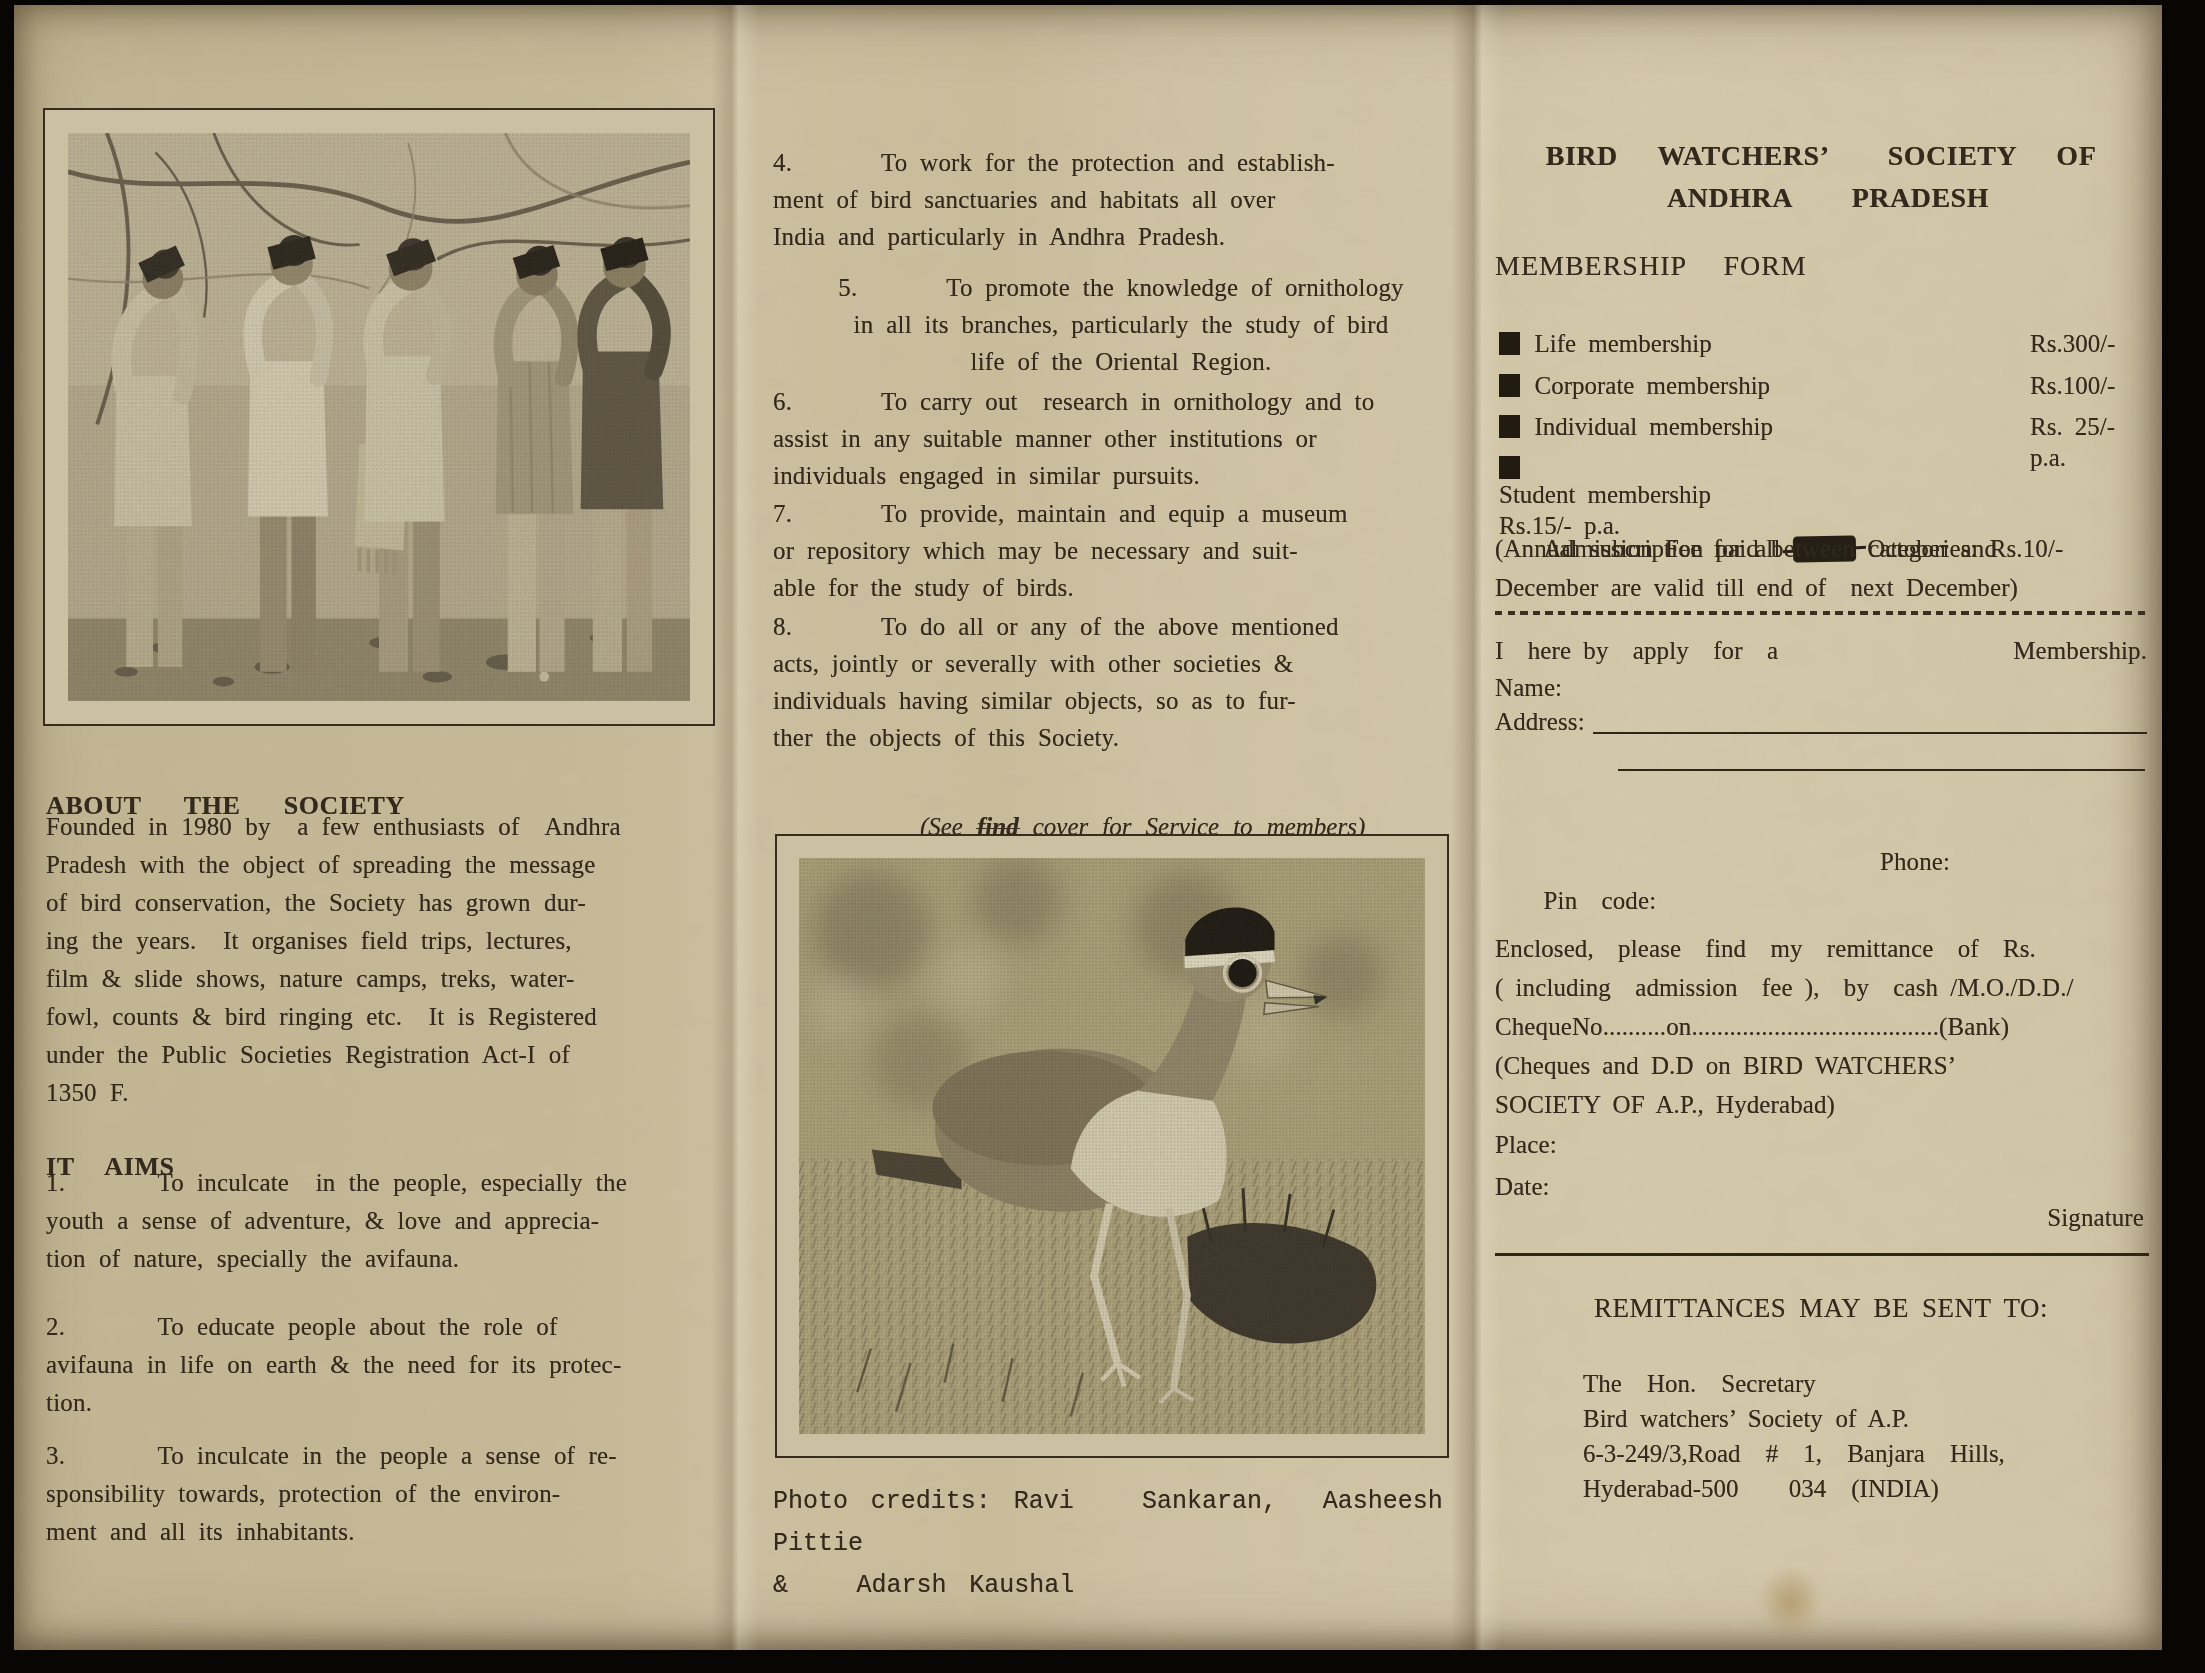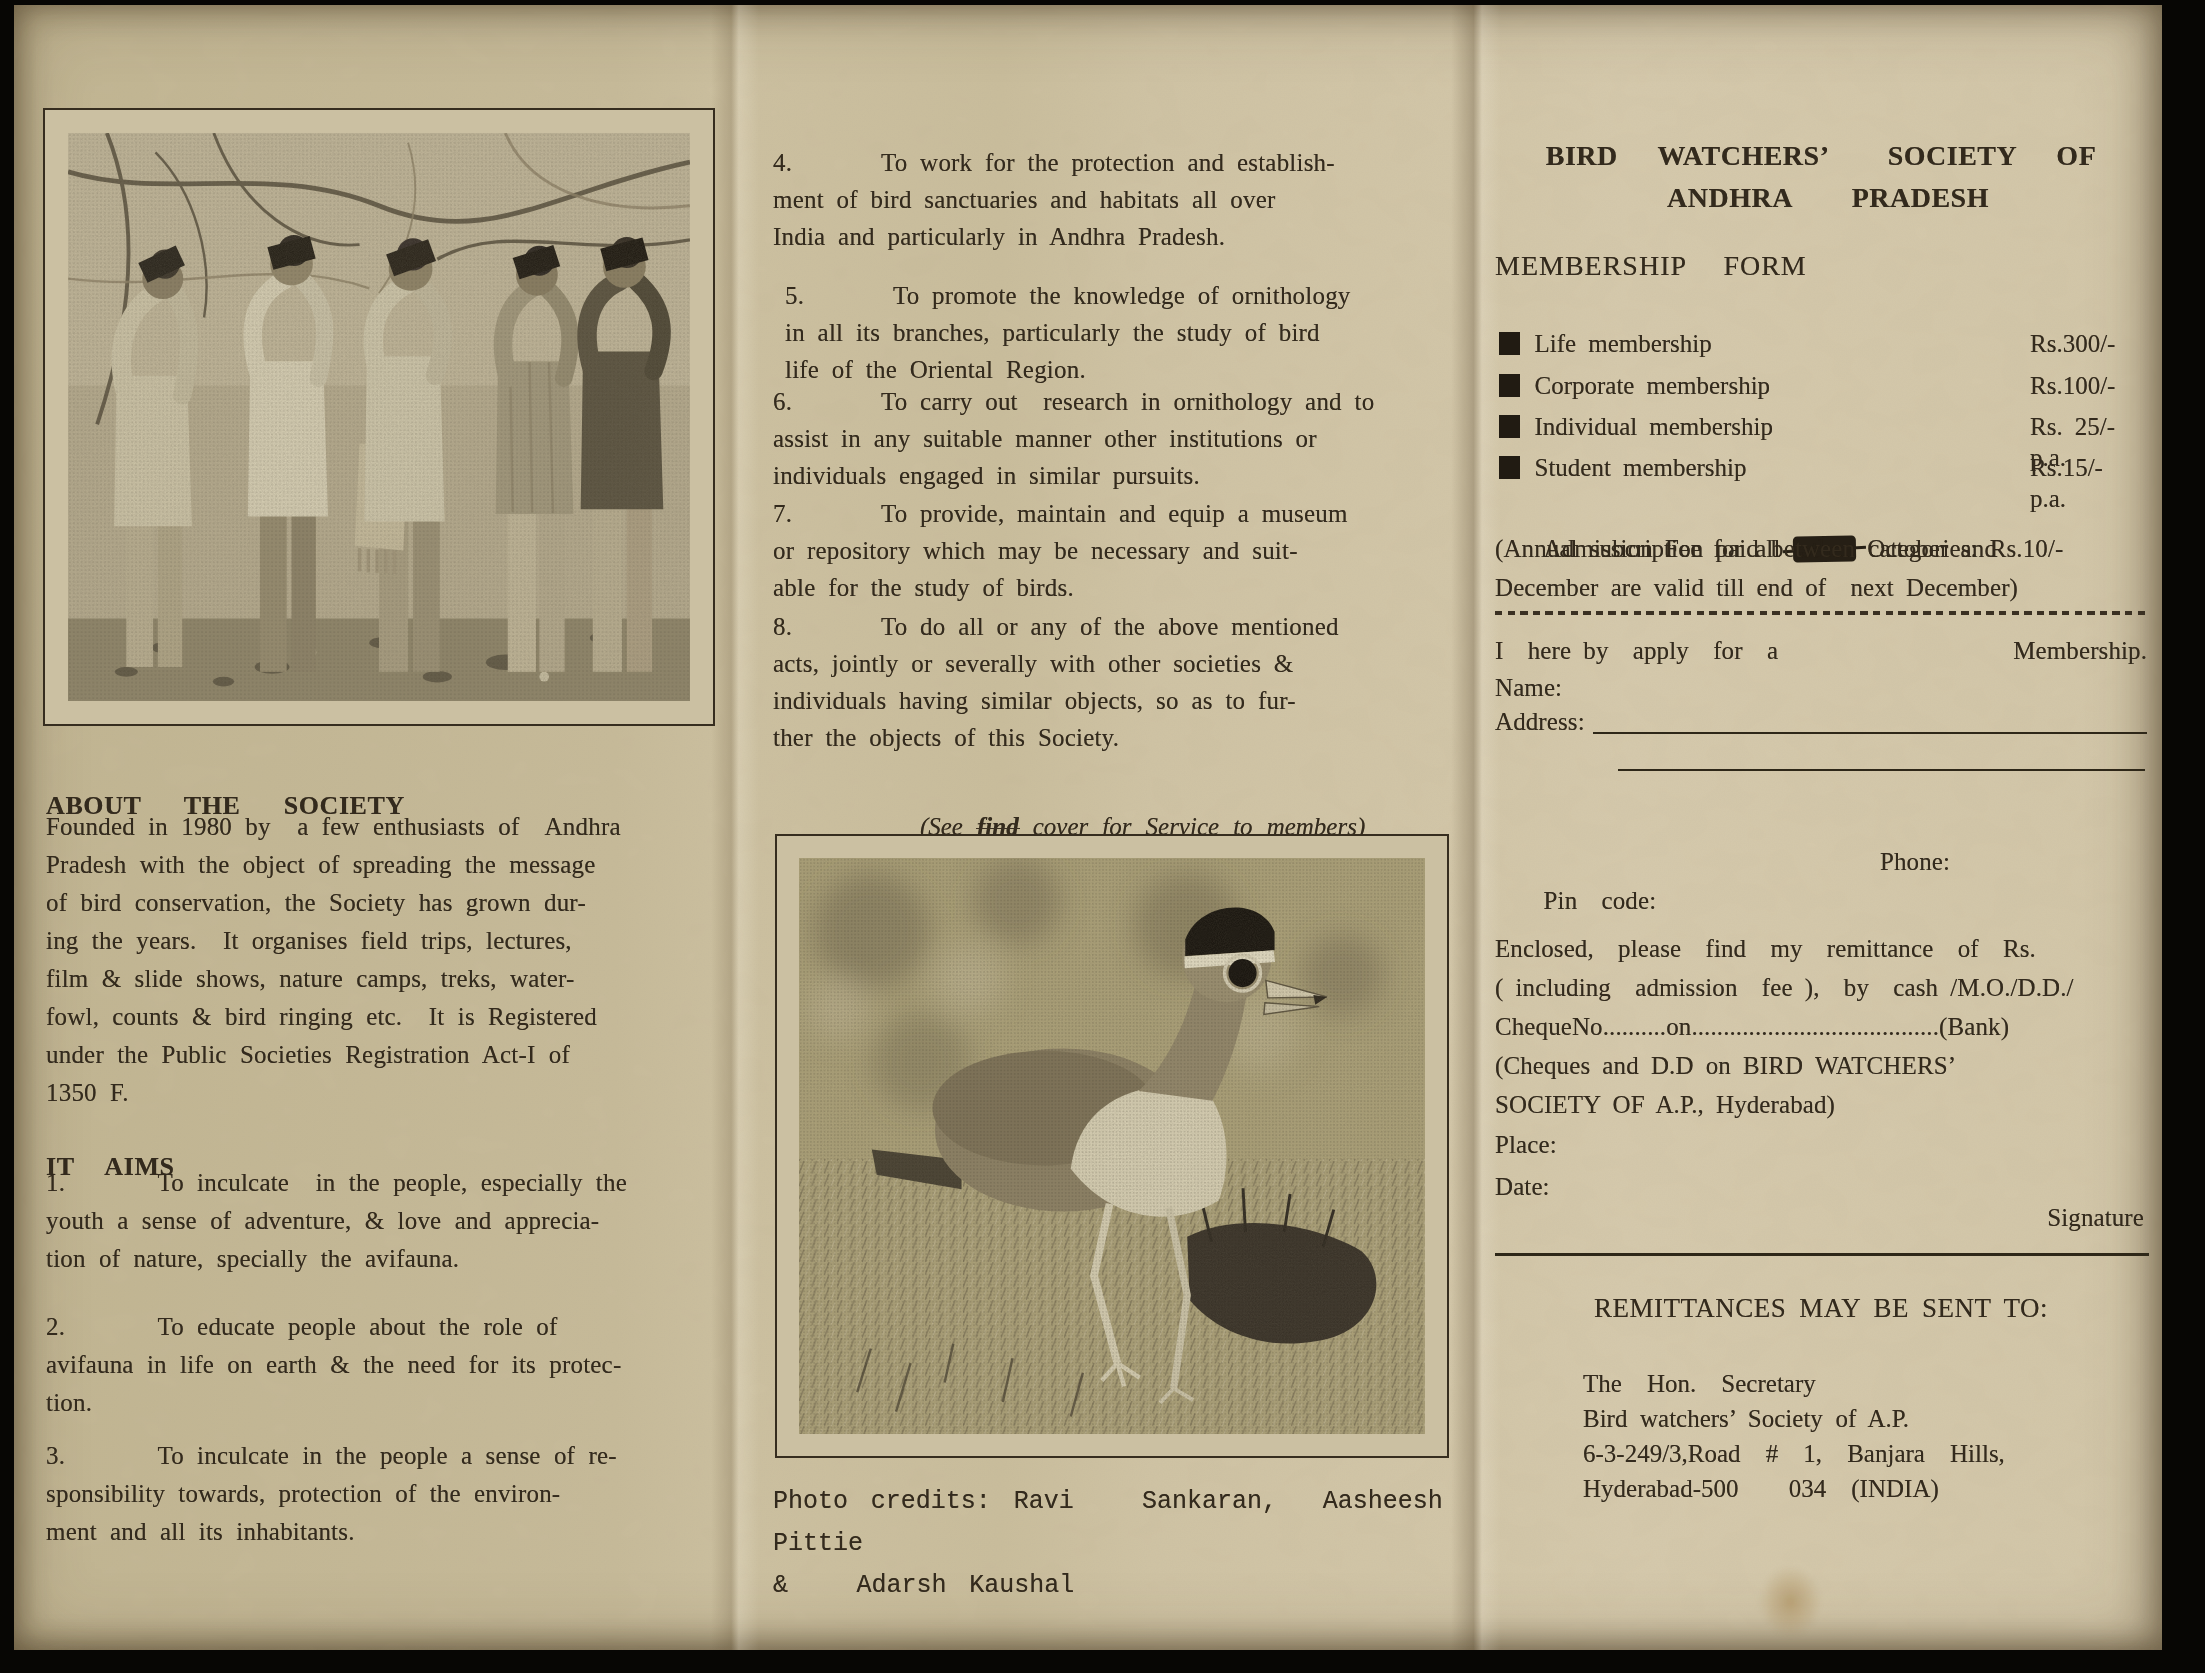--- a/index.html
+++ b/index.html
@@ -179,21 +179,21 @@
   <p class="abs bt ink" style="left:46px;top:1308px;width:683px;margin:0;">2.       To educate people about the role of
 avifauna in life on earth &amp; the need for its protec-
 tion.</p>
   <p class="abs bt ink" style="left:46px;top:1437px;width:683px;margin:0;">3.       To inculcate in the people a sense of re-
 sponsibility towards, protection of the environ-
 ment and all its inhabitants.</p>
 
   <p class="abs bt-m ink" style="left:773px;top:144px;width:688px;margin:0;">4.       To work for the protection and establish-
 ment of bird sanctuaries and habitats all over
 India and particularly in Andhra Pradesh.</p>
-  <p class="abs bt-m ink" style="left:773px;top:265px;width:688px;margin:12px;">5.       To promote the knowledge of ornithology
+  <p class="abs bt-m ink" style="left:773px;top:265px;width:688px;margin:4px;text-align:center;">5.       To promote the knowledge of ornithology
 in all its branches, particularly the study of bird
 life of the Oriental Region.</p>
   <p class="abs bt-m ink" style="left:773px;top:383px;width:688px;margin:0;">6.       To carry out  research in ornithology and to
 assist in any suitable manner other institutions or
 individuals engaged in similar pursuits.</p>
   <p class="abs bt-m ink" style="left:773px;top:495px;width:688px;margin:0;">7.       To provide, maintain and equip a museum
 or repository which may be necessary and suit-
 able for the study of birds.</p>
   <p class="abs bt-m ink" style="left:773px;top:608px;width:688px;margin:0;">8.       To do all or any of the above mentioned
 acts, jointly or severally with other societies &amp;
@@ -296,21 +296,21 @@
   <div class="abs fee-row ink" style="left:1499px;top:370px;width:647px;">
     <span class="fee-bullet"></span>
     <span class="fee-label">Corporate membership</span>
     <span class="fee-price">Rs.100/-</span>
   </div>
   <div class="abs fee-row ink" style="left:1499px;top:411px;width:647px;">
     <span class="fee-bullet"></span>
     <span class="fee-label">Individual membership</span>
     <span class="fee-price">Rs. 25/- p.a.</span>
   </div>
-  <div class="abs fee-row ink" style="left:1499px;top:452px;width:647px;">
+  <div class="abs fee-row ink" style="left:1499px;top:452px;width:647px;flex-direction:column;">
     <span class="fee-bullet"></span>
     <span class="fee-label">Student membership</span>
     <span class="fee-price">Rs.15/- p.a.</span>
   </div>
 
   <p class="abs rbody ink" style="left:1495px;top:490px;width:654px;margin:0;">
     <span>Admission Fee for all </span><span class="struck">other</span><span> categories: Rs.10/-</span>
   </p>
   <p class="abs rbody ink" style="left:1495px;top:529px;width:654px;margin:0;">(Annual subcription paid between October and
 December are valid till end of  next December)</p>

